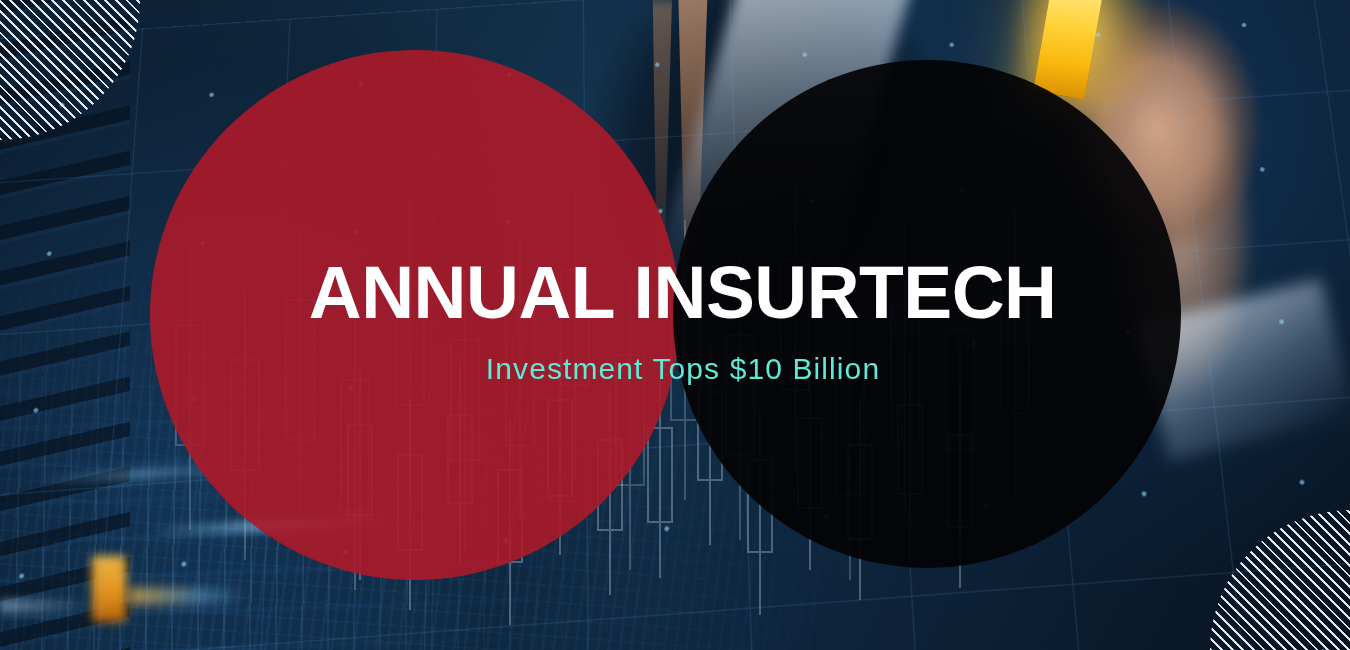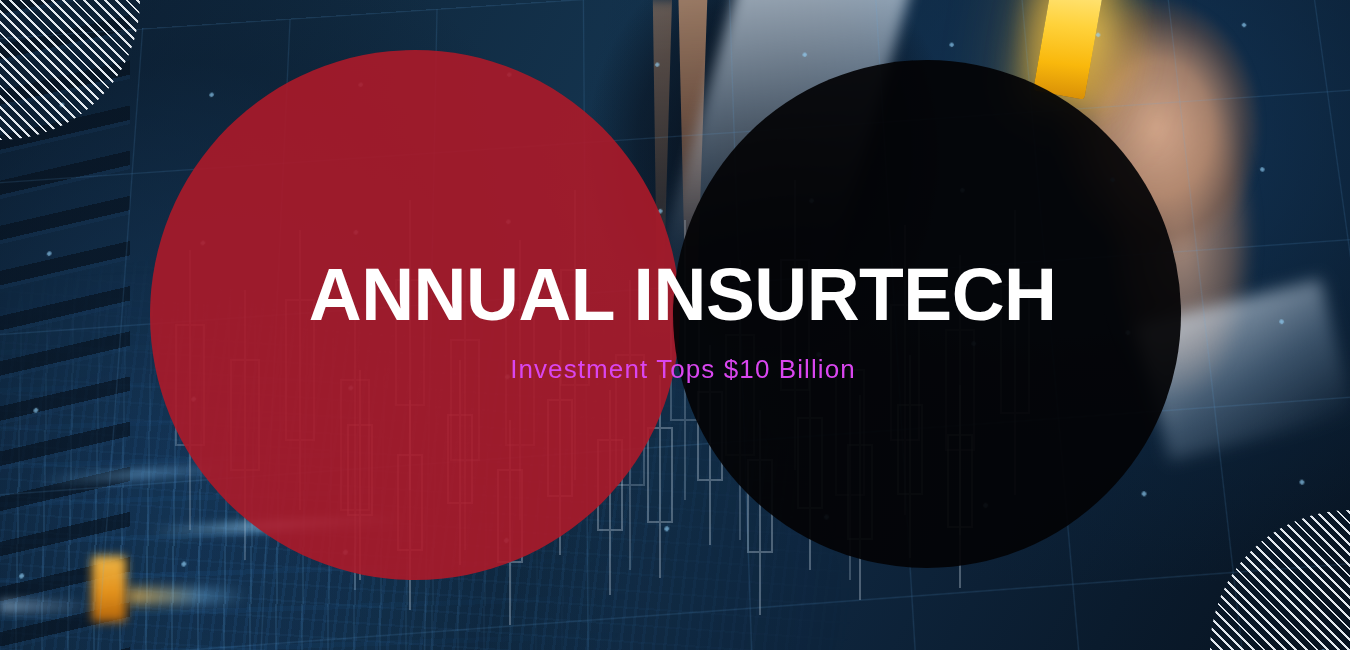--- a/index.html
+++ b/index.html
@@ -226,23 +226,23 @@
     color:#ffffff;
     letter-spacing:-0.5px;
     line-height:1.0;
     white-space:nowrap;
     text-align:center;
     font-stretch:condensed;
     transform:scaleX(.99);
   }
   .subline {
     margin-top:22px;
-    font-size:26px;
+    font-size:30px;
     font-weight:300;
-    color:#d946ef;
+    color:#5eead4;
     letter-spacing:1.1px;
     white-space:nowrap;
     text-align:right;
   }
 </style>
 </head>
 <body>
 
 <div class="banner">
 

